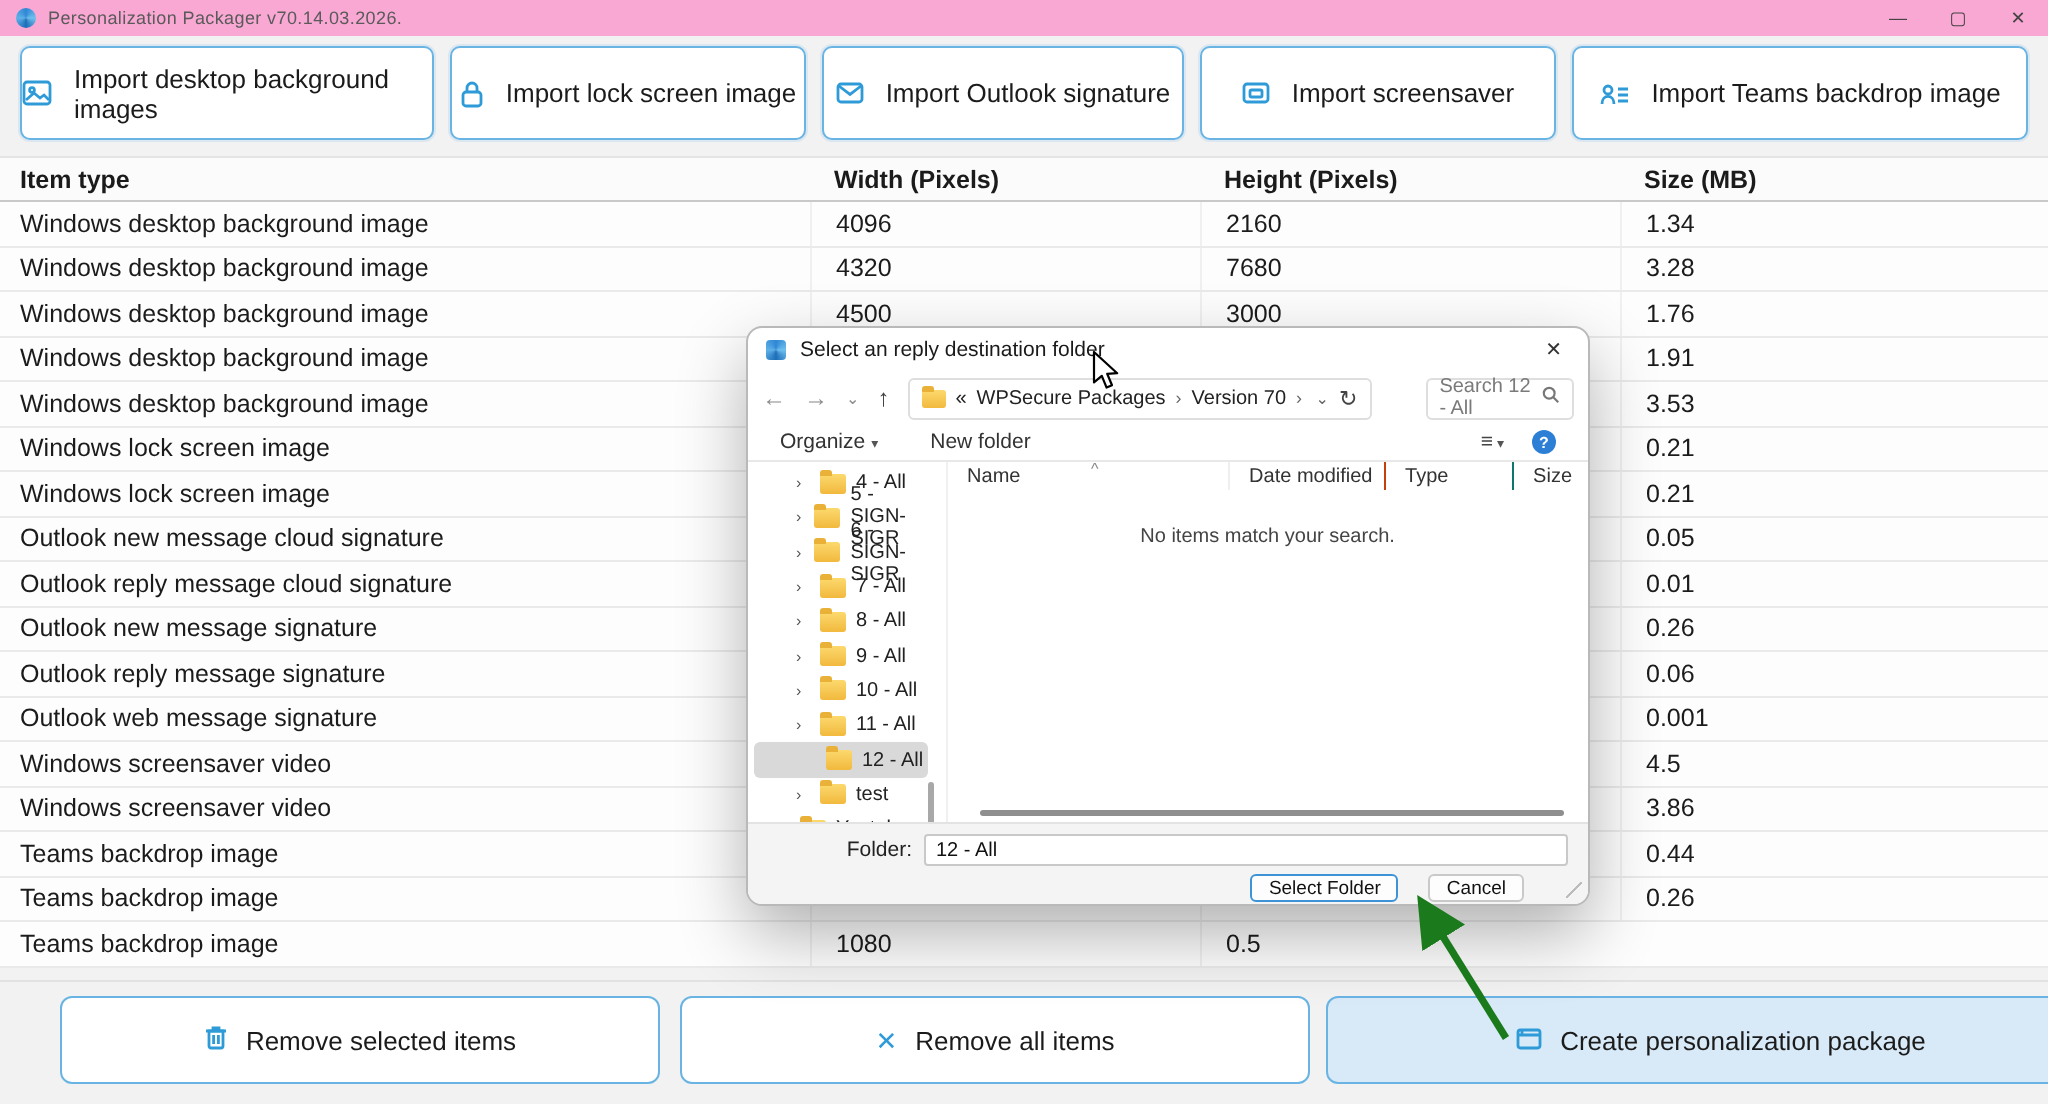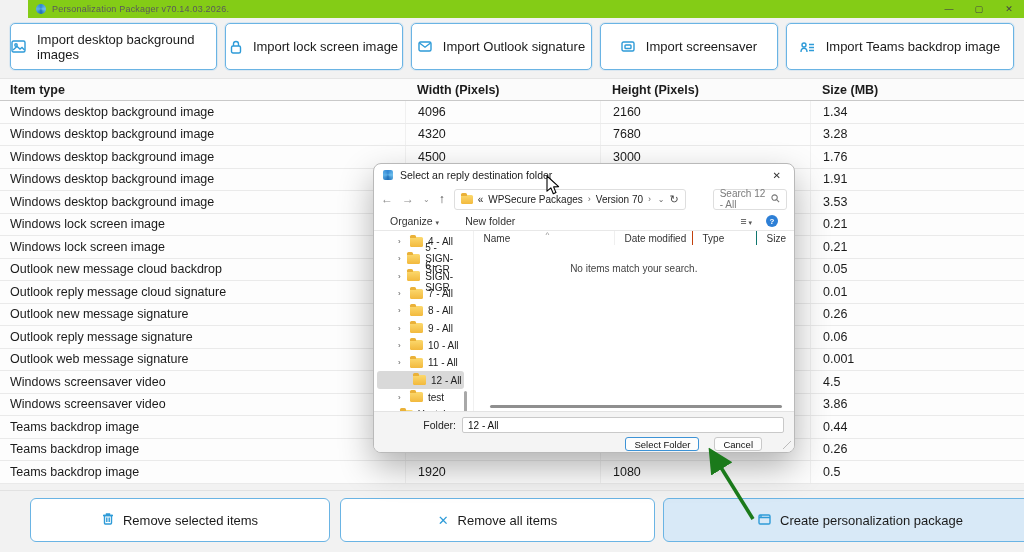--- a/index.html
+++ b/index.html
@@ -1,21 +1,21 @@
 <!DOCTYPE html>
 <html><head>
 <meta charset="utf-8">
 <style>
   * { margin:0; padding:0; box-sizing:border-box; }
   html,body { width:1024px; height:552px; overflow:hidden; }
   body { font-family:"Liberation Sans", sans-serif; background:#f2f2f2; color:#1b1b1b; }
   #app { position:relative; width:1024px; height:552px; background:#f2f2f2; }
 
   
-  .titlebar { position:absolute; left:0; top:0; right:0; height:18px; display:flex; align-items:center; padding-left:8px; background:#84cc16;margin-left:28px; }
+  .titlebar { position:absolute; left:0; top:0; right:0; height:18px; display:flex; align-items:center; padding-left:8px; background:#f9a8d4; }
   .app-ico { width:10px; height:10px; border-radius:50%; background:conic-gradient(#2f86d4,#6fc0ee,#1d6db8,#5fb1e8,#2f86d4); margin-right:6px; flex:0 0 auto; }
   .titlebar .ttext { font-size:9px; color:#5a5a5a; letter-spacing:.2px; }
   .wctrls { position:absolute; right:0; top:0; height:18px; display:flex; }
   .wctrl { width:30px; height:18px; display:flex; align-items:center; justify-content:center; font-size:9px; color:#444; }
 
   
   .imports { position:absolute; left:10px; top:23px; right:10px; height:47px; display:flex; gap:8px; }
   .imp { display:flex; align-items:center; justify-content:center; gap:11px; background:#fff; border:1px solid #6ab4e4; border-radius:5px; font-size:13px; color:#1b1b1b; box-shadow:0 0 0 1px rgba(150,200,235,.25); }
   .imp .icn { display:flex; align-items:center; }
   .imp svg { stroke:#2e9bd8; fill:none; stroke-width:1.4; }
@@ -203,21 +203,21 @@
         <div></div>
         <div>0.21</div>
       </div>
     <div class="trow">
         <div>Windows lock screen image</div>
         <div></div>
         <div></div>
         <div>0.21</div>
       </div>
     <div class="trow">
-        <div>Outlook new message cloud backdrop</div>
+        <div>Outlook new message cloud signature</div>
         <div></div>
         <div></div>
         <div>0.05</div>
       </div>
     <div class="trow">
         <div>Outlook reply message cloud signature</div>
         <div></div>
         <div></div>
         <div>0.01</div>
       </div>
@@ -258,21 +258,20 @@
         <div>0.44</div>
       </div>
     <div class="trow">
         <div>Teams backdrop image</div>
         <div></div>
         <div></div>
         <div>0.26</div>
       </div>
     <div class="trow">
         <div>Teams backdrop image</div>
-        <div>1920</div>
         <div>1080</div>
         <div>0.5</div>
       </div>
   </div>
 
   <div class="footer">
     <div class="fbtn" style="left:30px; width:300px;">
       <span>
         <svg width="12" height="13" viewBox="0 0 12 13">
             <path d="M2.5 3.5 h7 v7.5 a1 1 0 0 1 -1 1 h-5 a1 1 0 0 1 -1 -1 Z"></path>

